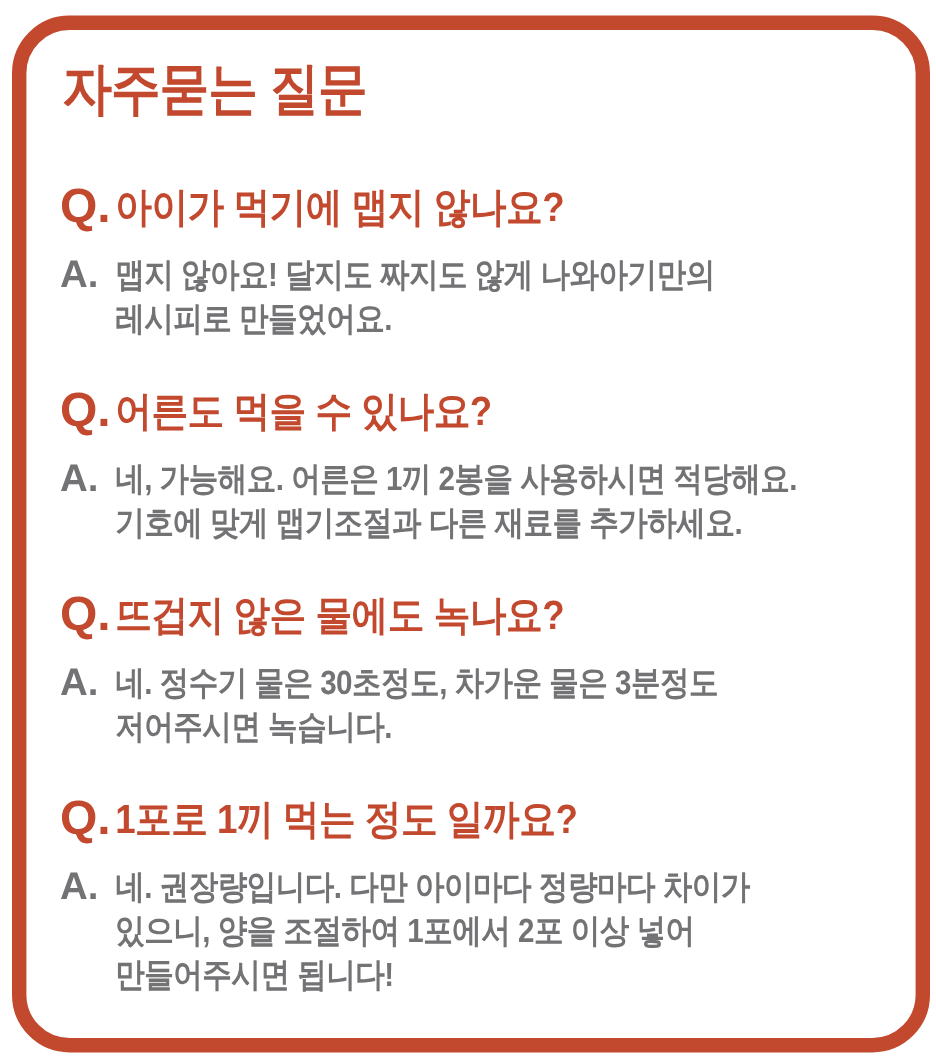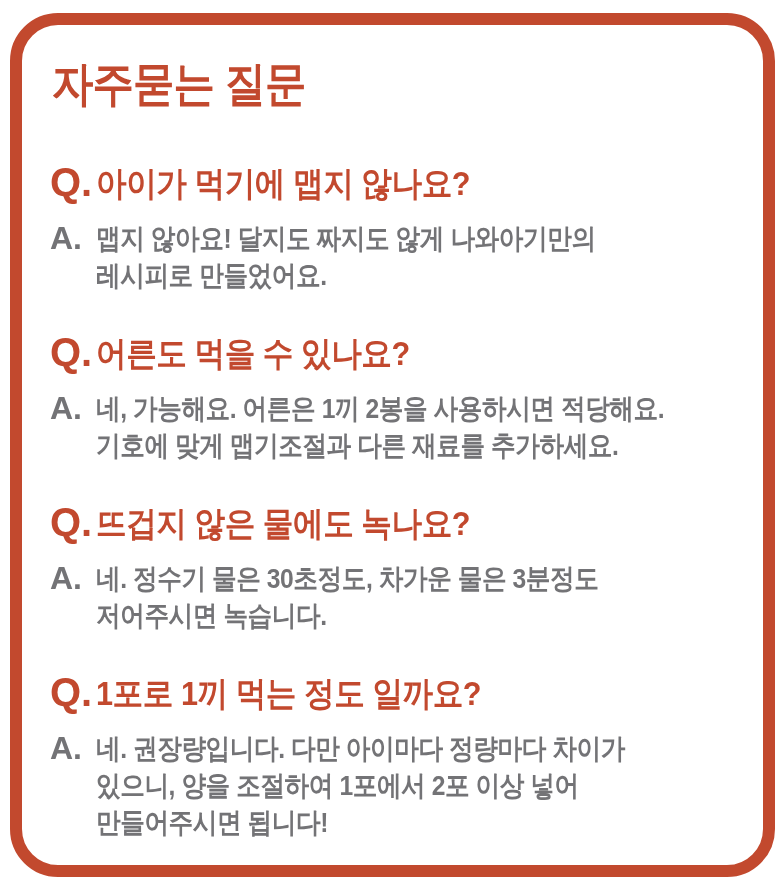--- a/index.html
+++ b/index.html
@@ -16,21 +16,21 @@
   }
   .card {
     position: absolute;
     left: 10px; top: 13px;
     width: 765px; height: 864px;
     border: 12px solid var(--accent);
     border-radius: 48px;
     background: var(--background);
   }
   .content {
-    padding: 33px 26px 0 28px;
+    padding: 23px 26px 0 28px;
   }
   .page-title {
     color: var(--accent);
     font-size: 47px;
     font-weight: 800;
     line-height: 52px;
     white-space: pre;
     transform: scaleX(0.88);
     transform-origin: 0 0;
     letter-spacing: -1px;

